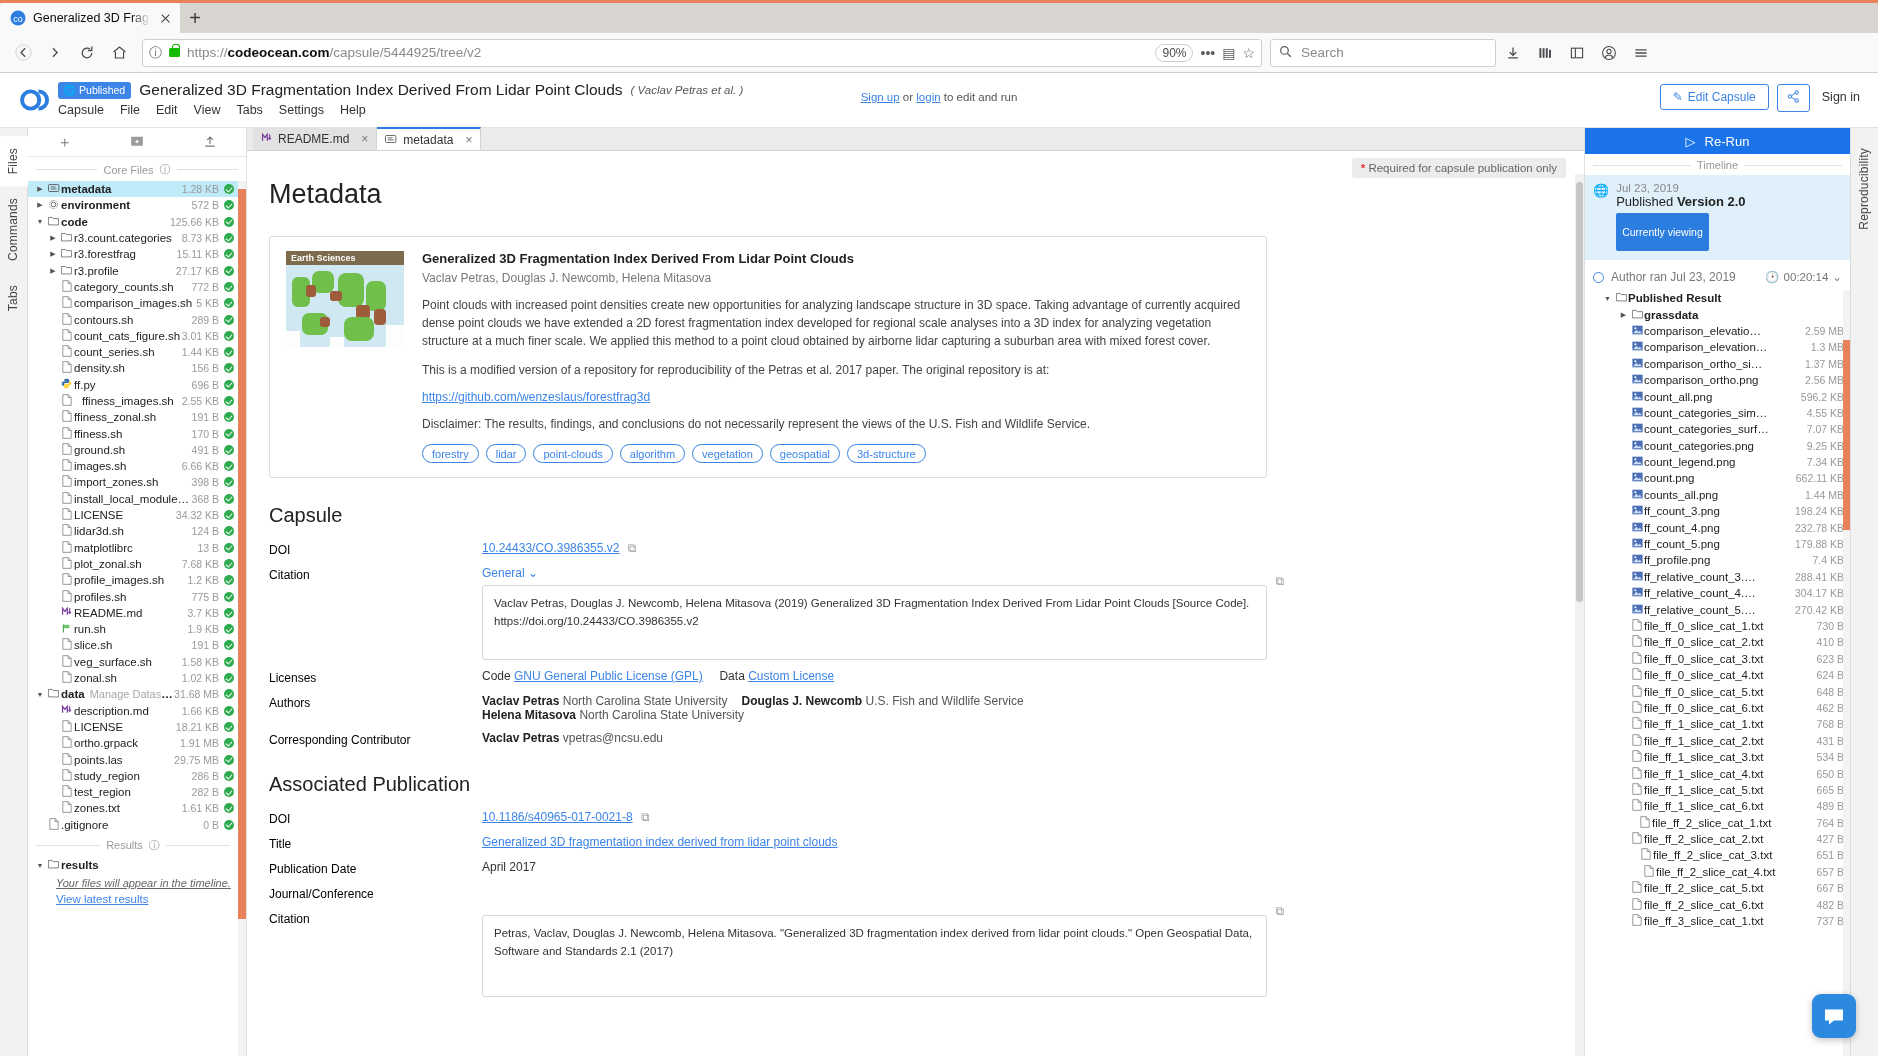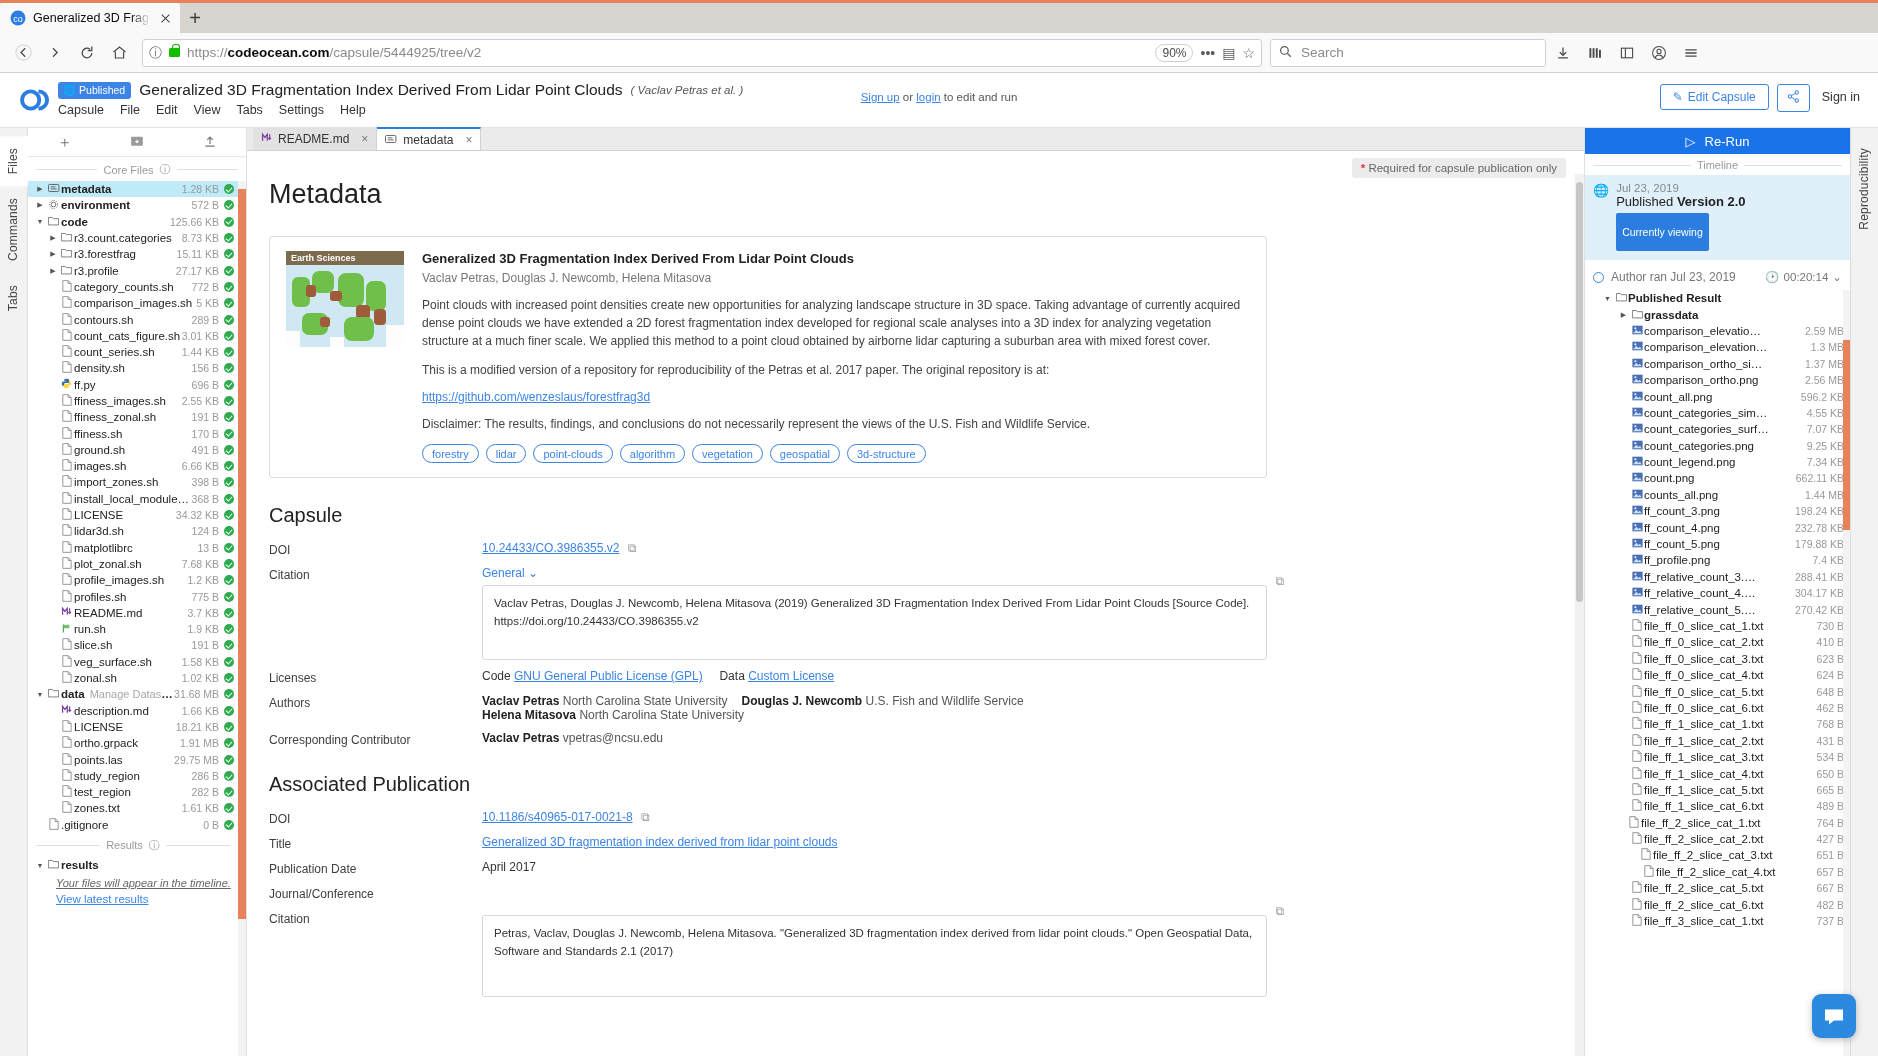--- a/index.html
+++ b/index.html
@@ -56,21 +56,21 @@
   #url-lock { width: 11px; height: 9px; background: #12bc00; border-radius: 1.5px; position: relative; flex: 0 0 11px; }
   #url-lock::before {
     content: ""; position: absolute; left: 2.5px; top: -4px; width: 6px; height: 6px;
     border: 1.6px solid #12bc00; border-bottom: none; border-radius: 3px 3px 0 0;
   }
   #url-text { flex: 1; font-size: 13.5px; color: #8a8a8e; white-space: nowrap; overflow: hidden; }
   #url-text b { color: #0c0c0d; font-weight: 600; }
   #url-zoom { font-size: 12px; color: #4a4a4f; padding: 1px 6px; border: 1px solid #cfcfd3; border-radius: 10px; }
   .ubicon { color: #5a5a5e; font-size: 14px; cursor: pointer; }
   #searchbar {
-    width: 276px; height: 28px; background: #fff; border: 1px solid #cfcfd3; border-radius: 3px;
+    width: 226px; height: 28px; background: #fff; border: 1px solid #cfcfd3; border-radius: 3px;
     display: flex; align-items: center; padding: 0 8px; gap: 7px;
   }
   #searchbar input {
     border: none; outline: none; flex: 1; font-size: 13.5px; color: #0c0c0d;
     font-family: "Liberation Sans", sans-serif; background: transparent;
   }
   #searchbar input::placeholder { color: #8a8a8e; }
   
   #app-header { height: 55px; background: #fff; border-bottom: 1px solid #e2e2e2; display: flex; position: relative; }
   #co-logo { width: 58px; display: flex; align-items: center; justify-content: center; padding-left: 8px; }
@@ -167,21 +167,21 @@
   .sum-title { font-size: 13px; font-weight: bold; color: #222; margin-bottom: 5px; }
   .sum-authors { font-size: 12px; color: #777; margin-bottom: 11px; }
   .sum-p { font-size: 12px; color: #444; line-height: 1.5; margin-bottom: 11px; }
   .sum-link { font-size: 12px; color: #3c84e6; text-decoration: underline; display: block; margin-bottom: 11px; cursor: pointer; }
   #tags { display: flex; gap: 7px; flex-wrap: wrap; margin-top: 4px; }
   .tag {
     border: 1px solid #3c84e6; color: #3c84e6; border-radius: 11px; font-size: 11px;
     padding: 2.5px 9px; cursor: pointer;
   }
   .kv-row { display: flex; margin-bottom: 9px; align-items: flex-start; }
-  .kv-key { width: 213px; flex: 0 0 213px; font-size: 12px; color: #404040; padding-top: 2px; }
+  .kv-key { width: 213px; flex: 0 0 213px; font-size: 12px; color: #000000; padding-top: 2px; }
   .kv-val { flex: 1; font-size: 12px; color: #333; min-width: 0; }
   .kv-val a, .link { color: #3c84e6; text-decoration: underline; cursor: pointer; }
   .link-nounder { color: #3c84e6; text-decoration: none; cursor: pointer; }
   .copy-ico { color: #999; font-size: 12px; margin-left: 5px; cursor: pointer; }
   .citebox {
     border: 1px solid #d7d7d7; border-radius: 3px; padding: 9px 11px; font-size: 11.5px;
     color: #333; line-height: 1.55; height: 75px; margin-top: 5px; position: relative;
   }
   .citebox.tall { height: 82px; }
   .cite-copy { position: absolute; right: -18px; top: -14px; color: #999; font-size: 12px; }
@@ -515,21 +515,21 @@
           <div class="frow" style="padding-left: 19px;">
             <span class="fcaret"></span>
             <span class="ficon"><svg width="11" height="11" viewBox="0 0 14 14">
                 <path d="M7 1c-3 0-2.8 1.2-2.8 1.2V4h3v .5H3.1S1 4.3 1 7.2c0 2.9 1.9 2.8 1.9 2.8h1V8.4s-.1-1.9 1.8-1.9H8.6s1.8 0 1.8-1.8V2.6S10.6 1 7 1z" fill="#3771a1"></path>
                 <path d="M7 13c3 0 2.8-1.2 2.8-1.2V10h-3v-.5h4.1S13 9.7 13 6.8C13 3.9 11.1 4 11.1 4h-1v1.6s.1 1.9-1.8 1.9H5.4s-1.8 0-1.8 1.8v2.1S3.4 13 7 13z" fill="#ffd43b"></path>
               </svg></span>
             <span class="fname">ff.py</span>
             <span class="fsize">696 B</span>
             <span class="fcheck"></span>
           </div>
-          <div class="frow" style="padding-left: 19px;">
+          <div class="frow" style="padding-left: 19px; text-align: center;">
             <span class="fcaret"></span>
             <span class="ficon"><svg width="10" height="12" viewBox="0 0 12 14">
                 <path d="M1 0.6h6.6L11 4v9.4H1z" fill="none" stroke="#8a8a8a" stroke-width="1.05"></path>
                 <path d="M7.4 0.8V4H10.8" fill="none" stroke="#8a8a8a" stroke-width="1.05"></path>
               </svg></span>
             <span class="fname">ffiness_images.sh</span>
             <span class="fsize">2.55 KB</span>
             <span class="fcheck"></span>
           </div>
           <div class="frow" style="padding-left: 19px;">
@@ -1287,21 +1287,21 @@
           </div>
           <div class="trow" style="padding-left: 32px;">
             <span class="tcaret"></span>
             <span class="timg-ico"><svg width="10" height="12" viewBox="0 0 12 14">
                 <path d="M1 0.6h6.6L11 4v9.4H1z" fill="none" stroke="#8a8a8a" stroke-width="1.05"></path>
                 <path d="M7.4 0.8V4H10.8" fill="none" stroke="#8a8a8a" stroke-width="1.05"></path>
               </svg></span>
             <span class="tname">file_ff_1_slice_cat_6.txt</span>
             <span class="tsize">489 B</span>
           </div>
-          <div class="trow" style="padding-left: 29px;">
+          <div class="trow" style="padding-left: 40px;">
             <span class="tcaret"></span>
             <span class="timg-ico"><svg width="10" height="12" viewBox="0 0 12 14">
                 <path d="M1 0.6h6.6L11 4v9.4H1z" fill="none" stroke="#8a8a8a" stroke-width="1.05"></path>
                 <path d="M7.4 0.8V4H10.8" fill="none" stroke="#8a8a8a" stroke-width="1.05"></path>
               </svg></span>
             <span class="tname">file_ff_2_slice_cat_1.txt</span>
             <span class="tsize">764 B</span>
           </div>
           <div class="trow" style="padding-left: 32px;">
             <span class="tcaret"></span>

